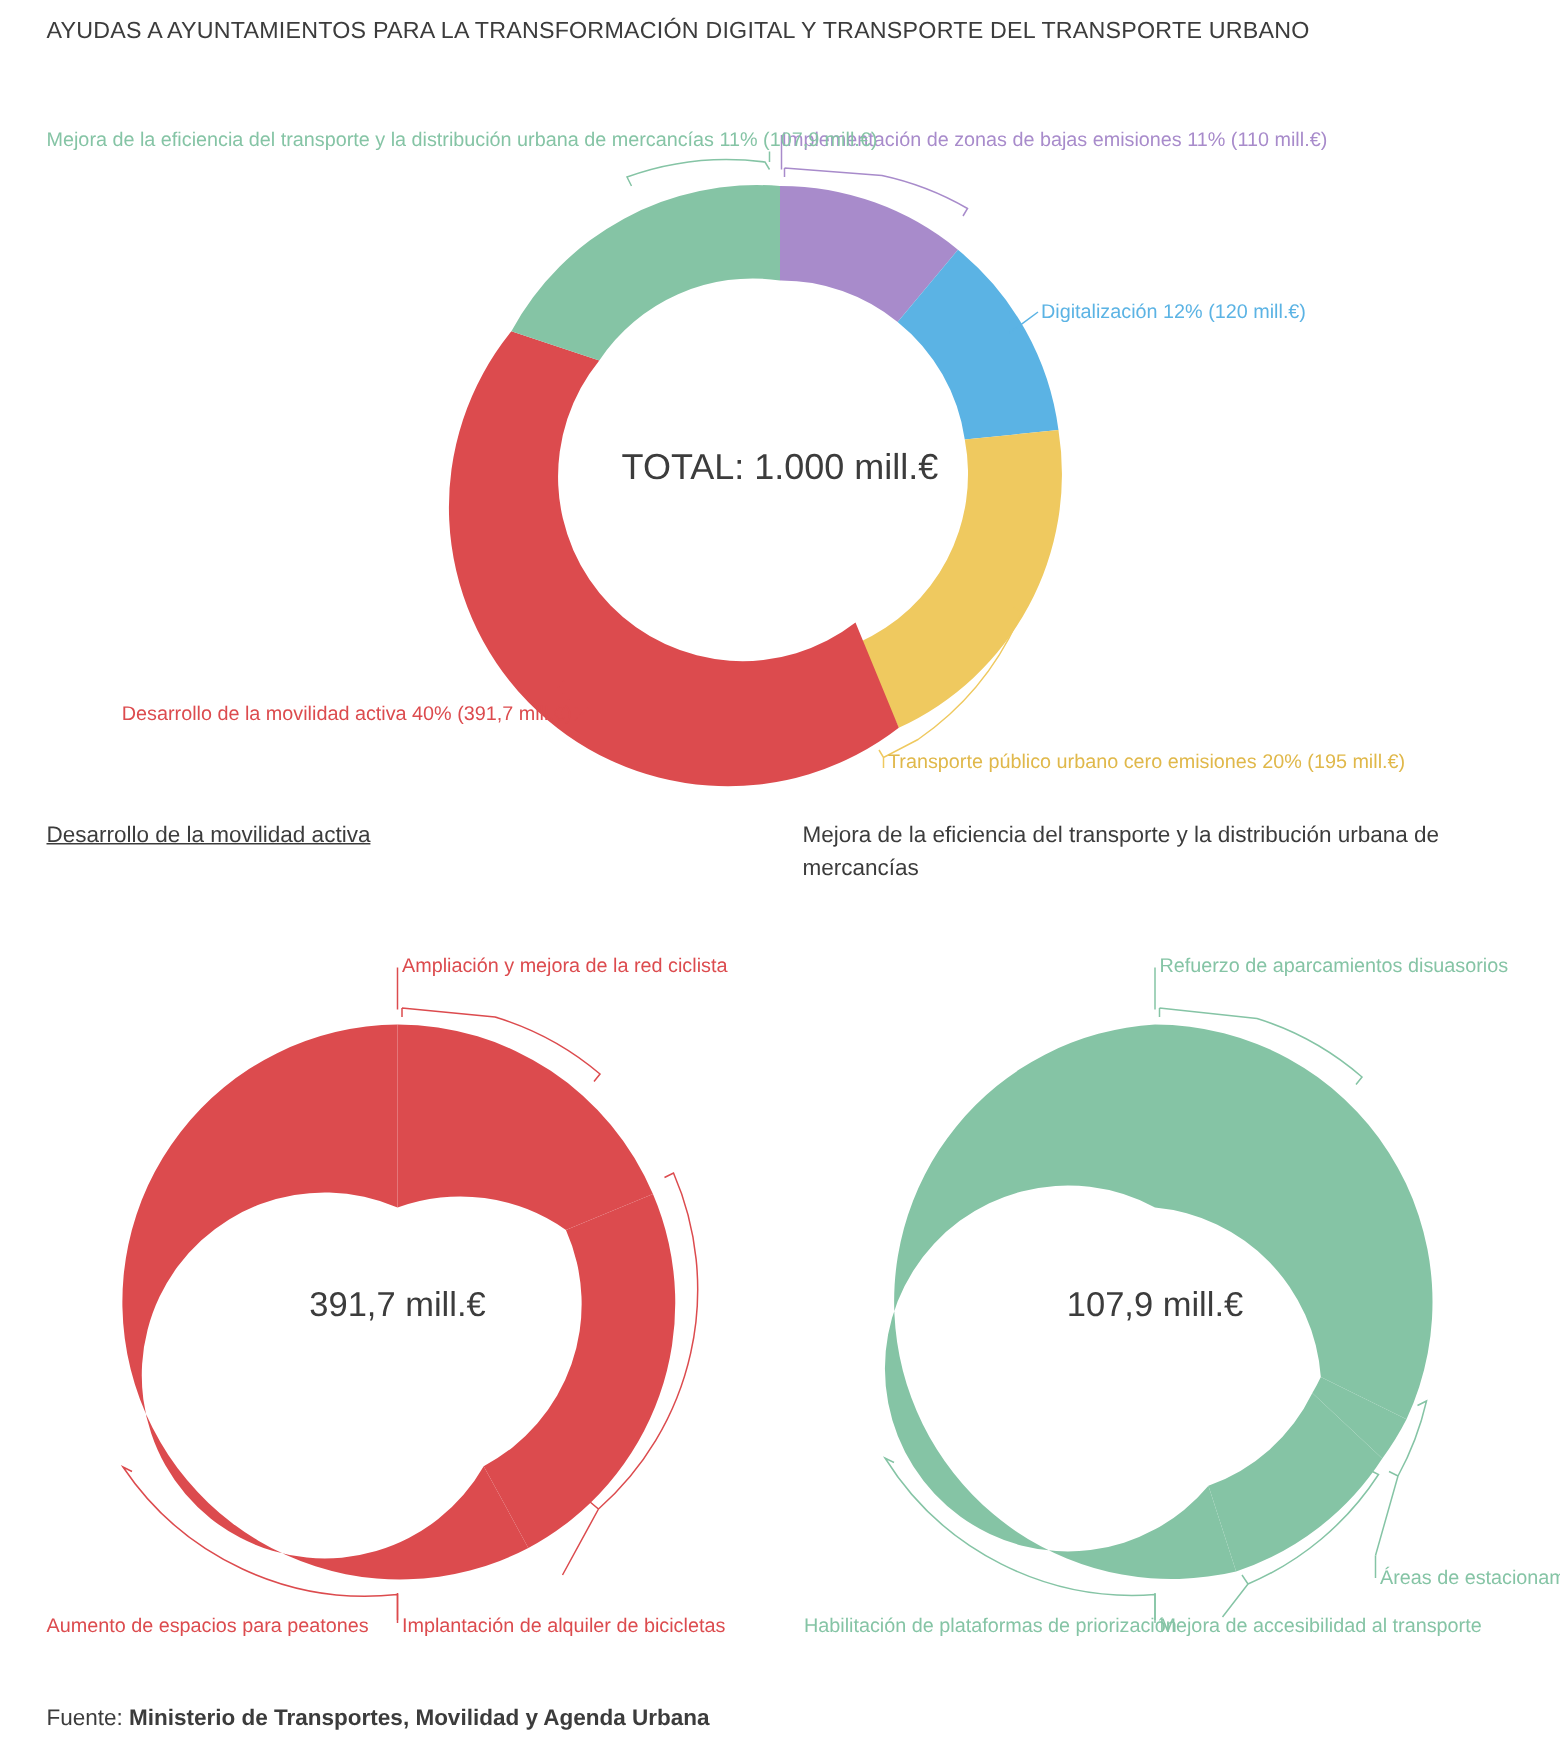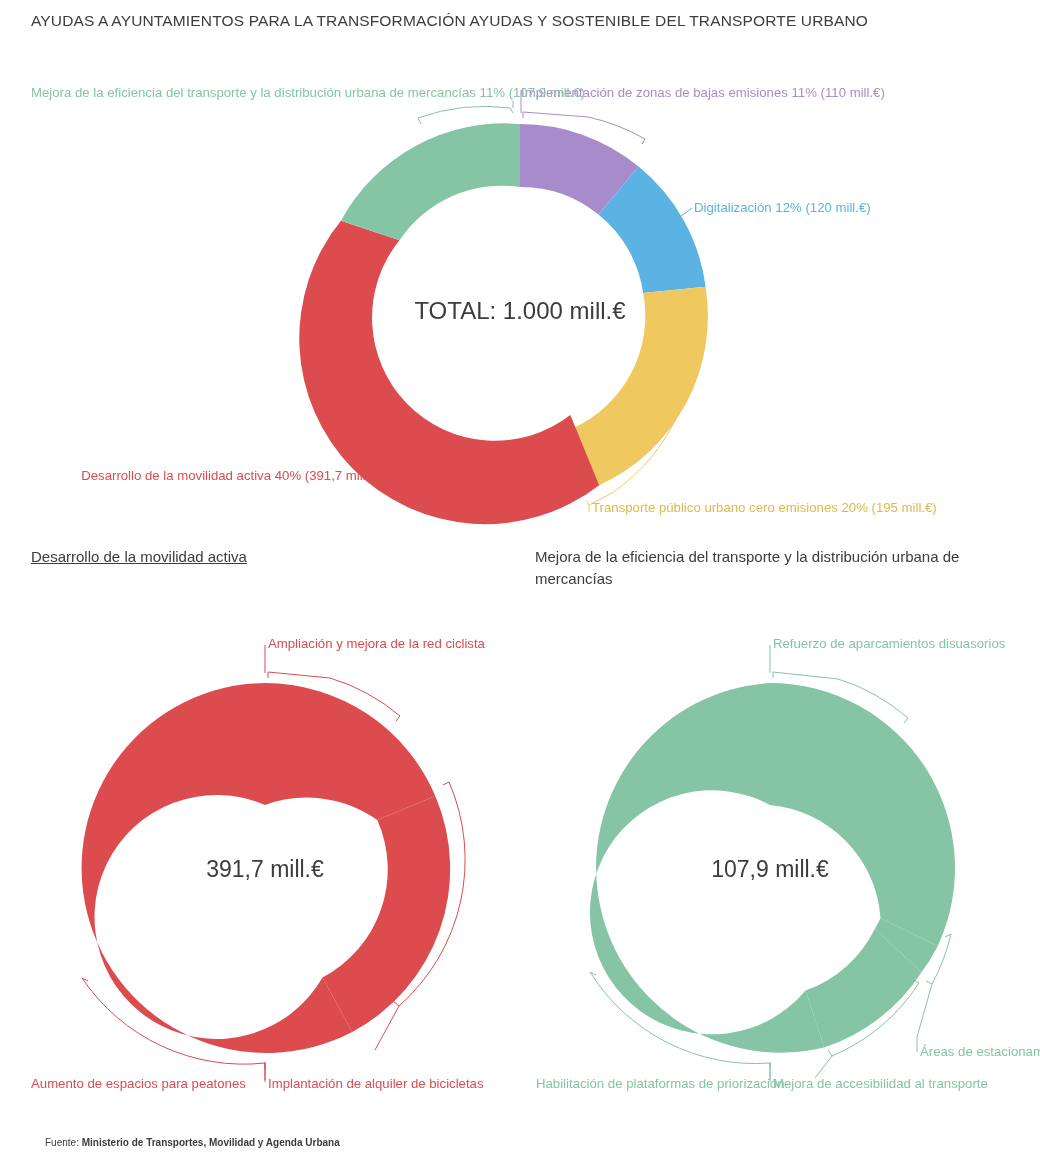--- a/index.html
+++ b/index.html
@@ -29,22 +29,22 @@
   .chart-main { position: absolute; left: 0px; top: 60px; width: 1040px; height: 470px; }
   .chart-bl   { position: absolute; left: 0px; top: 600px; width: 520px; height: 510px; }
   .chart-br   { position: absolute; left: 520px; top: 600px; width: 520px; height: 510px; }
 
   .sub { position: absolute; font-size: 15px; color: #3c3c3c; line-height: 1.45; }
   .sub-left  { left: 31px; top: 546px; width: 470px; text-decoration: underline; }
   .sub-right { left: 535px; top: 546px; width: 440px; }
 
   .footer {
     position: absolute;
-    left: 45px; top: 1137px;
-    font-size: 10px;
+    left: 31px; top: 1137px;
+    font-size: 15px;
     color: #3c3c3c;
   }
   .footer b { font-weight: 700; }
 
   svg { display: block; overflow: visible; }
   .centerlabel {
     font-family: "Liberation Sans", sans-serif;
     font-size: 24px;
     fill: #3c3c3c;
   }
@@ -54,21 +54,21 @@
     font-size: 13.2px;
   }
   .leader { fill: none; stroke-width: 1; }
   .bracket { fill: none; stroke-width: 1; }
 </style>
 </head>
 <body>
 
 <div class="page">
 
-  <div class="title">AYUDAS A AYUNTAMIENTOS PARA LA TRANSFORMACIÓN AYUDAS Y SOSTENIBLE DEL TRANSPORTE URBANO</div>
+  <div class="title">AYUDAS A AYUNTAMIENTOS PARA LA TRANSFORMACIÓN DIGITAL Y TRANSPORTE DEL TRANSPORTE URBANO</div>
 
   <div class="chart-main">
     <svg width="1040" height="470" viewBox="0 0 1040 470">
 
       <path fill="#a88bcb" d="M 520 64 A 186 186 0 0 1 638.62 106.53 L 598.41 154.60 A 123 123 0 0 0 520 127 Z"></path>
 
       <path fill="#5bb3e4" d="M 638.62 106.53 A 186 186 0 0 1 705.64 226.68 L 643.19 233.08 A 123 123 0 0 0 598.41 154.60 Z"></path>
 
       <path fill="#efc95f" d="M 705.64 226.68 A 186 186 0 0 1 599.21 425.18 L 572.28 368.45 A 123 123 0 0 0 643.19 233.08 Z"></path>
 

